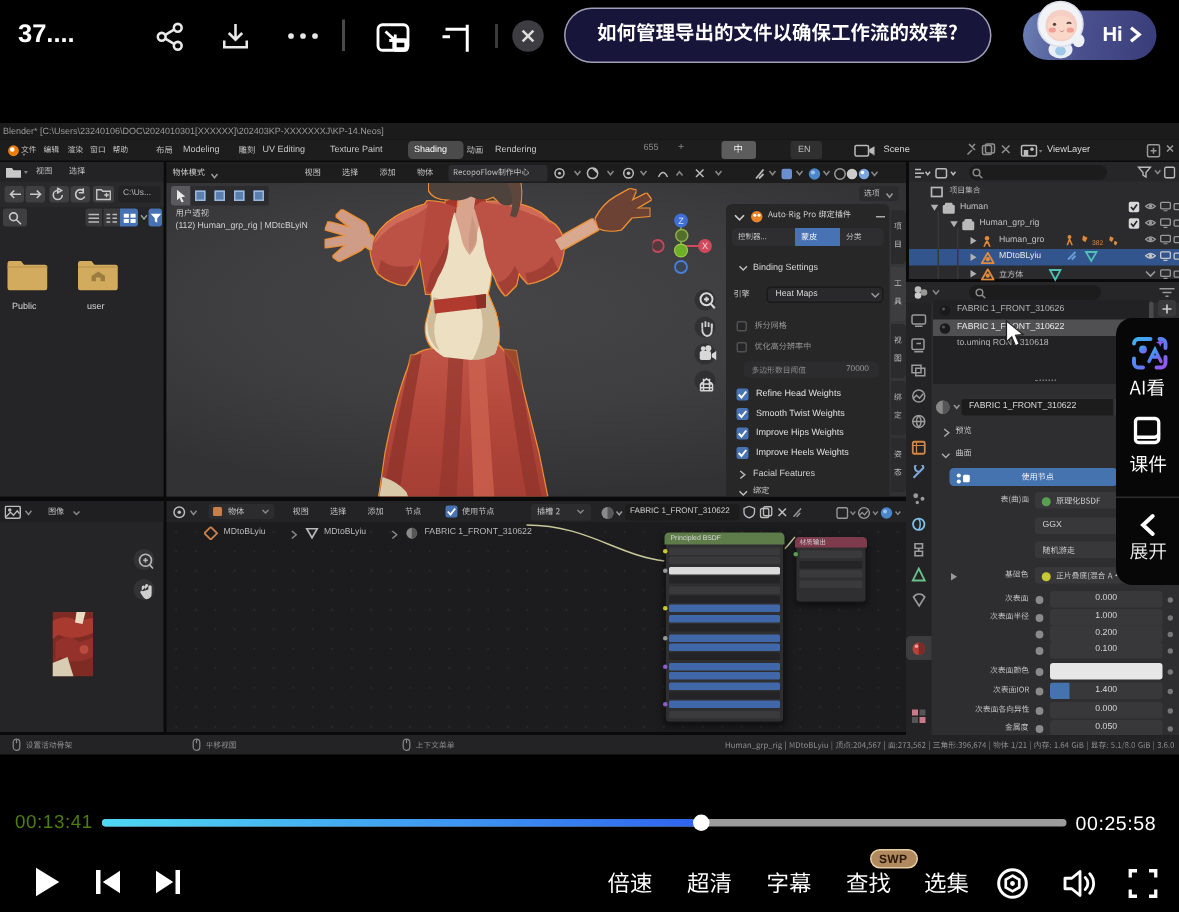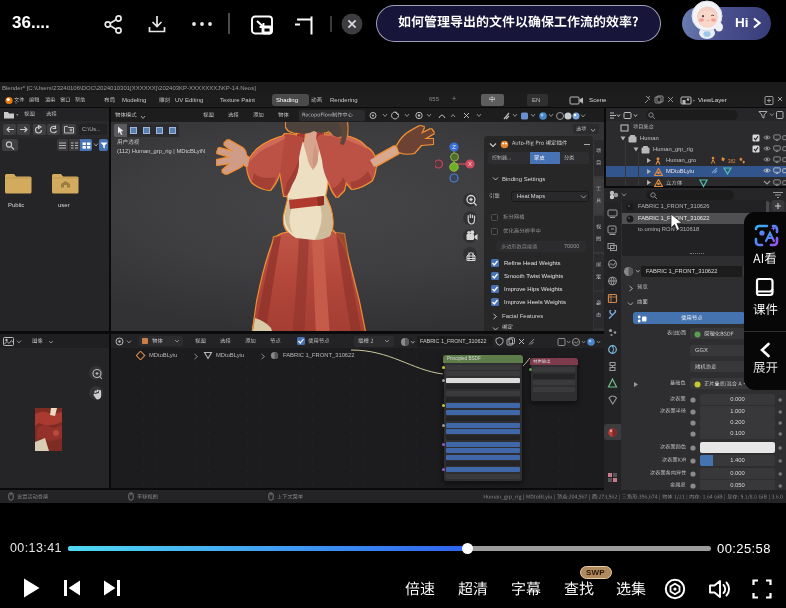--- a/index.html
+++ b/index.html
@@ -1,20 +1,20 @@
 <!DOCTYPE html>
 <html><head><meta charset="utf-8"><style>
 *{margin:0;padding:0;box-sizing:border-box}
 html,body{width:786px;height:608px;background:#000;overflow:hidden}
 body{font-family:"Liberation Sans",sans-serif;position:relative}
 .abs{position:absolute}
 svg{display:block}
 </style></head><body>
 <div class="abs" style="left:0;top:0;width:786px;height:48px;background:#000">
-    <div style="position:absolute;left:12px;top:14px;font-size:17px;color:#ffffff;font-weight:700;letter-spacing:0px;white-space:nowrap;line-height:1;">36....</div>
+    <div style="position:absolute;left:12px;top:14px;font-size:17px;color:#ffffff;font-weight:700;letter-spacing:0px;white-space:nowrap;line-height:1;">37....</div>
     <svg class="abs" style="left:103px;top:14px" width="21" height="21" viewBox="0 0 21 21">
 <g stroke="#e8e8e8" stroke-width="1.7" fill="none">
 <circle cx="15.5" cy="4.5" r="2.6"></circle>
         <circle cx="4.8" cy="10.5" r="2.6"></circle>
         <circle cx="15.5" cy="16.5" r="2.6"></circle>
 <path d="M7.2 9.2 L13 5.8 M7.2 11.8 L13 15.2"></path>
       </g>
     </svg>
     <svg class="abs" style="left:147px;top:14px" width="20" height="21" viewBox="0 0 20 21">
 <g stroke="#e8e8e8" stroke-width="1.7" fill="none">
@@ -1305,21 +1305,21 @@
   </div>
 <div class="abs" style="left:744px;top:331px;width:42px;height:1px;background:#2e2e2e"></div>
 <svg class="abs" style="left:758px;top:342px" width="14" height="16" viewBox="0 0 14 16">
 <path d="M10.5 2 L4 8 L10.5 14" stroke="#fff" stroke-width="2.6" fill="none" stroke-linecap="round"></path>
   </svg>
 <div class="abs" style="left:752.5px;top:361px">
     <svg class="" width="25.0" height="15.0" viewBox="0 0 25.0 15.0" style="overflow:visible">
       <path fill="#e8e8e8" d="M3.9 12V12C4.2 11.8 4.5 11.8 7.7 11C7.7 10.8 7.7 10.4 7.7 10.2L5 10.8V8.2H6.8C7.6 10.2 9.2 11.4 11.5 12C11.6 11.8 11.8 11.4 12 11.2C10.9 11 10 10.6 9.2 10.1C9.9 9.7 10.6 9.2 11.2 8.8L10.5 8.3C10 8.7 9.3 9.2 8.6 9.6C8.2 9.2 7.9 8.7 7.6 8.2H11.9V7.4H9.3V6.1H11.4V5.3H9.3V4.1H8.4V5.3H5.9V4.1H5V5.3H3.1V6.1H5V7.4H2.8V8.2H4.1V10.2C4.1 10.8 3.8 11.1 3.5 11.2C3.7 11.4 3.9 11.8 3.9 12ZM5.9 6.1H8.4V7.4H5.9ZM2.7 1.9H10.2V3.2H2.7ZM1.8 1.1V4.8C1.8 6.8 1.7 9.6 0.4 11.5C0.6 11.6 1 11.9 1.2 12C2.5 10 2.7 6.9 2.7 4.8V4H11.1V1.1ZM20.6 2.2V5.8H17.1V5.2V2.2ZM13.2 5.8V6.7H16.1C15.9 8.4 15.3 10.1 13.2 11.3C13.4 11.5 13.8 11.8 13.9 12.1C16.2 10.6 16.9 8.6 17.1 6.7H20.6V12H21.6V6.7H24.4V5.8H21.6V2.2H24V1.3H13.6V2.2H16.2V5.2L16.1 5.8Z"></path>
     </svg>
   </div>
-<div style="position:absolute;left:10px;top:541.5px;font-size:12.5px;color:#e5e5e5;font-weight:400;letter-spacing:0.4px;white-space:nowrap;line-height:1;">00:13:41</div>
+<div style="position:absolute;left:10px;top:541.5px;font-size:12.5px;color:#4d7c0f;font-weight:400;letter-spacing:0.4px;white-space:nowrap;line-height:1;">00:13:41</div>
 <div style="position:absolute;left:717px;top:541.5px;font-size:13px;color:#ffffff;font-weight:400;letter-spacing:0.4px;white-space:nowrap;line-height:1;">00:25:58</div>
 <div class="abs" style="left:68px;top:546px;width:643px;height:4.5px;border-radius:2.5px;background:#9c9c9c"></div>
 <div class="abs" style="left:68px;top:546px;width:400px;height:4.5px;border-radius:2.5px;background:linear-gradient(90deg,#4fd9f2 0%,#3f9bf2 55%,#2f63ee 100%)"></div>
 <div class="abs" style="left:462px;top:543px;width:11px;height:11px;border-radius:50%;background:#ffffff"></div>
 <svg class="abs" style="left:22px;top:577px" width="19" height="22" viewBox="0 0 19 22">
     <path d="M2 1.5 L17.5 11 L2 20.5 Z" fill="#fff"></path>
   </svg>
 <svg class="abs" style="left:63px;top:579px" width="18" height="18" viewBox="0 0 18 18">
 <rect x="1" y="1" width="3" height="16" fill="#fff"></rect>
     <path d="M17 1.5 V16.5 L5.5 9 Z" fill="#fff"></path>

